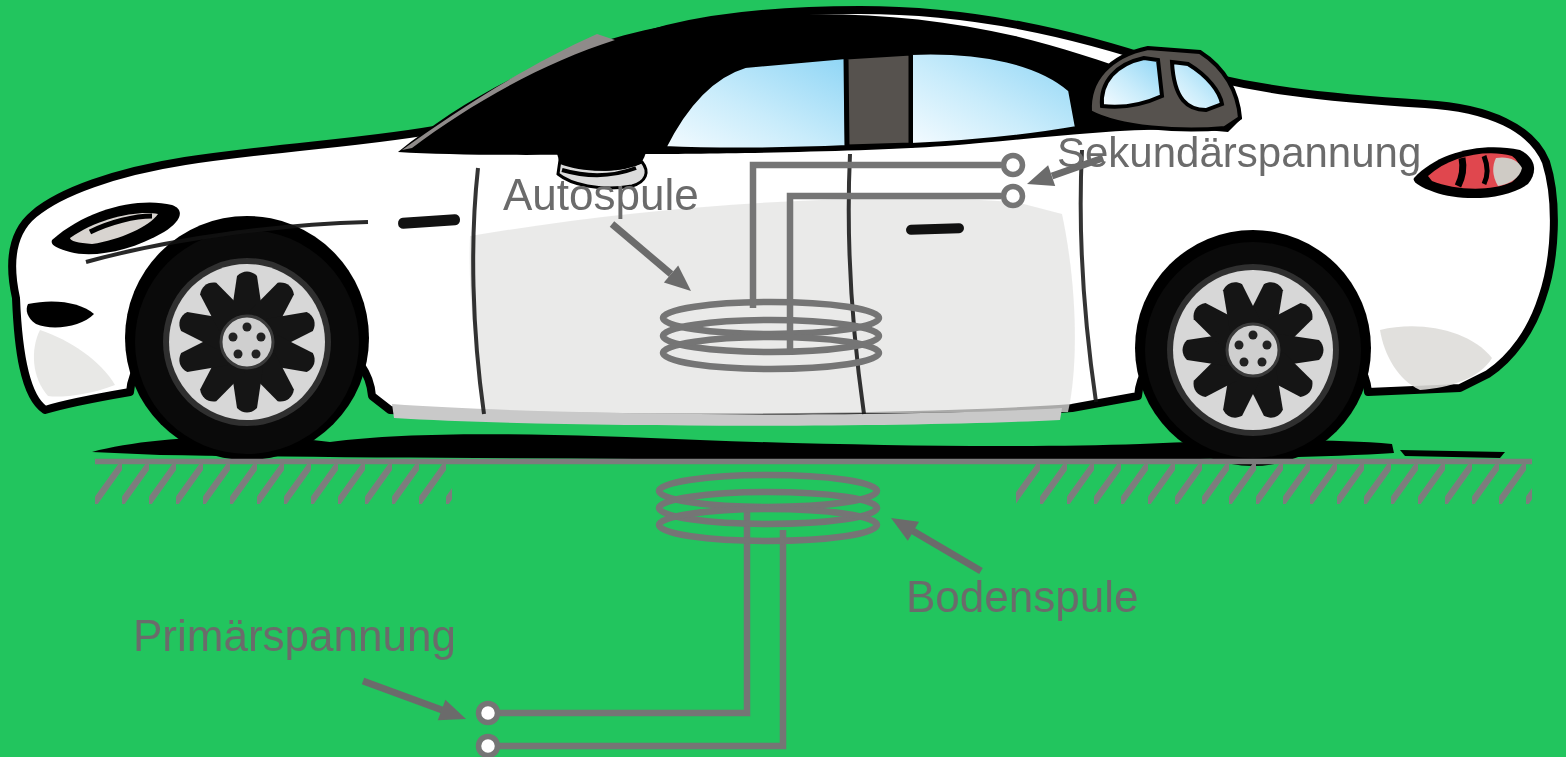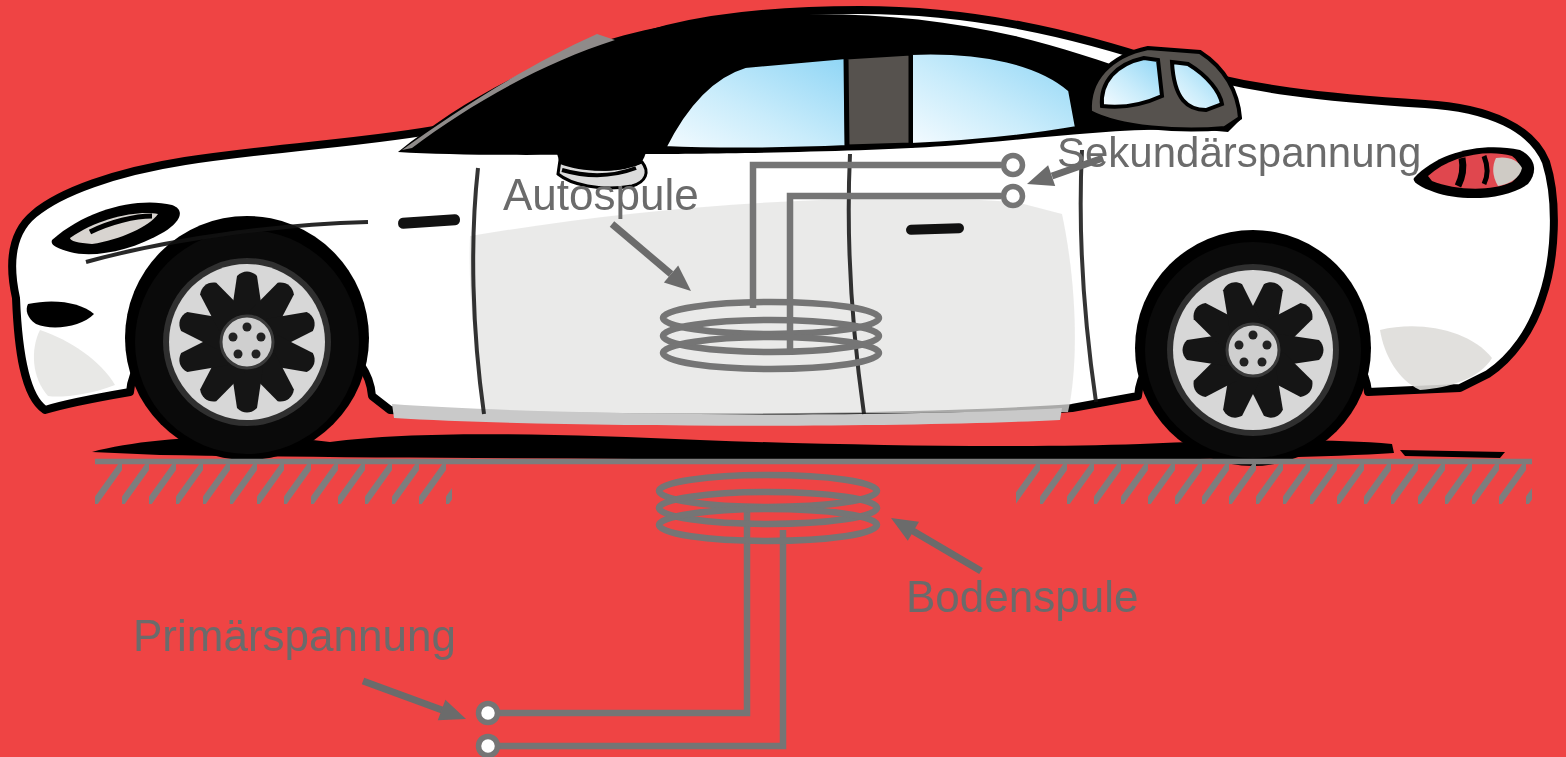--- a/index.html
+++ b/index.html
@@ -1,16 +1,16 @@
 <!DOCTYPE html>
 <html><head>
 <meta charset="utf-8">
 <style>
   html,body{margin:0;padding:0;background:#ffffff;}
-  #stage{position:relative;width:1566px;height:757px;background:#ef4444;overflow:hidden;}
+  #stage{position:relative;width:1566px;height:757px;background:#22c55e;overflow:hidden;}
   svg{display:block;}
   text{font-family:"Liberation Sans", sans-serif;}
 </style>
 </head>
 <body>
 
 <div id="stage">
 <svg width="1566" height="757" viewBox="0 0 1566 757">
   <defs>
     <linearGradient id="winGrad" x1="0" y1="1" x2="1" y2="0">

